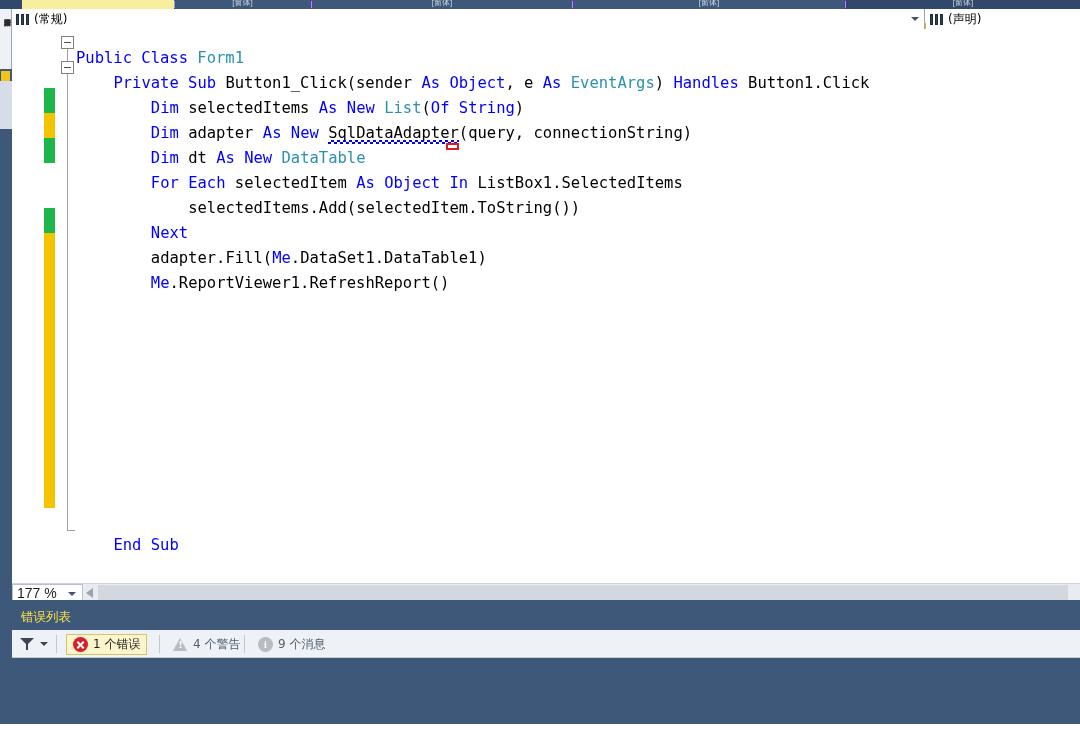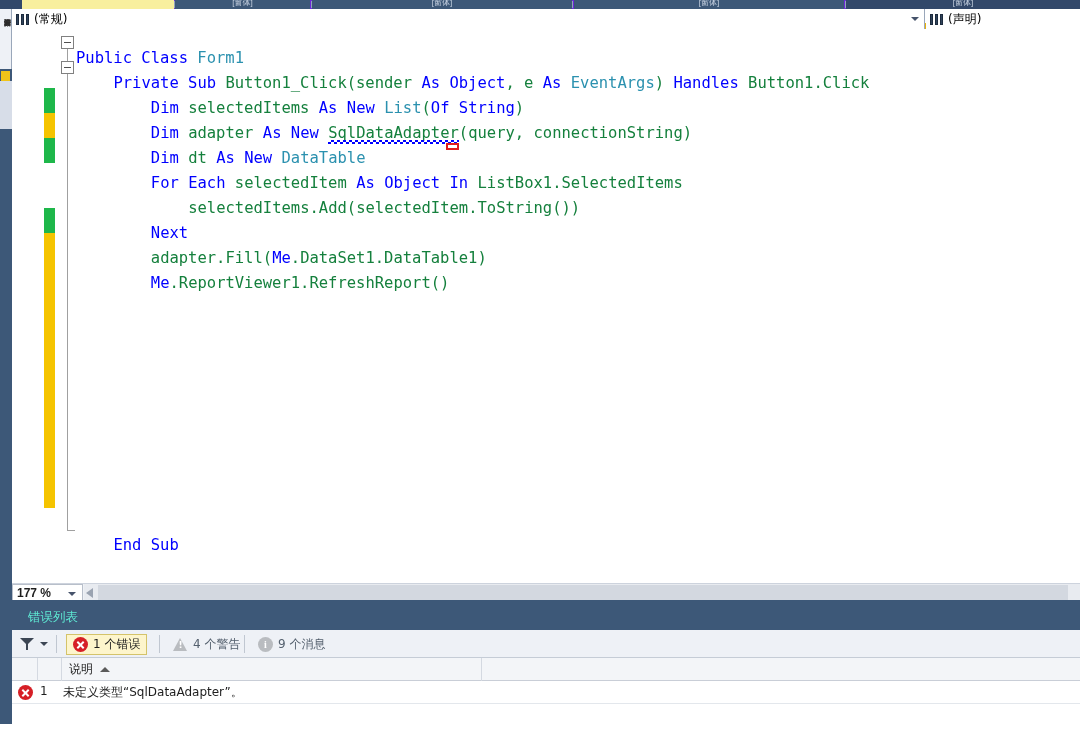--- a/index.html
+++ b/index.html
@@ -169,21 +169,21 @@
     line-height: 25px;
     white-space: pre;
     color: #000000;
   }
   .code-line {
     position: absolute; left: 0;
     height: 25px; white-space: pre;
   }
   .kw  { color: #0000ff; }
   .typ { color: #2b91af; }
-  .pln { color: #15803d; }
+  .pln { color: #000000; }
   .squig-underline {
     position: absolute;
     height: 4px;
     background-image:
       radial-gradient(circle at 1.5px 3px, #0000ff 1.2px, transparent 1.4px),
       radial-gradient(circle at 4.5px 1px, #0000ff 1.2px, transparent 1.4px);
     background-size: 6px 4px;
     background-repeat: repeat-x;
   }
   .err-marker {
@@ -203,23 +203,22 @@
   .zoombox {
     position: absolute; left: 0; top: 0;
     width: 71px; height: 17px;
     background: #ffffff;
     border: 1px solid #b8bfca;
     display: flex; align-items: center;
     padding-left: 4px;
     cursor: default;
   }
   .zoomtext {
-    font-size: 12px; color: #1e1e1e;
+    font-size: 14px; color: #1e1e1e;
     font-family: "Liberation Sans", sans-serif;
-    font-weight: bold;
   }
   .zoombox .navarrow {
     right: 6px; top: 7px;
     border-top-color: #46536b;
   }
   .hscroll {
     position: absolute; left: 72px; top: 0;
     width: 996px; height: 17px;
     background: #e8ebf0;
   }
@@ -236,22 +235,22 @@
     background: #d3d8e0;
   }
 
   
   .errpanel {
     position: absolute; left: 0; top: 600px;
     width: 1080px; height: 130px;
     background: #3d5878;
   }
   .err-title {
-    position: absolute; left: 28px; top: 9px;
-    font-size: 12.5px; color: #5eead4;
+    position: absolute; left: 21px; top: 9px;
+    font-size: 12.5px; color: #fde047;
     font-family: Liberation Serif, serif;
   }
   .err-toolbar {
     position: absolute; left: 12px; top: 30px;
     width: 1068px; height: 28px;
     background: #eef1f6;
     border-bottom: 1px solid #c5ccd6;
   }
   .filter-icon {
     position: absolute; left: 8px; top: 8px;
@@ -495,31 +494,16 @@
       </div>
 
       <div class="tb-sep" style="left:232px;"></div>
 
       <div class="tb-item" style="left:240px;">
         <span class="cnt-icon ico-info"></span>
         <span class="cnt-text">9 个消息</span>
       </div>
     </div>
 
-    <div class="err-grid">
-      <div class="grid-header">
-        <div class="gh-cell" style="left:0px;width:26px;"></div>
-        <div class="gh-cell" style="left:26px;width:24px;"></div>
-        <div class="gh-cell" style="left:50px;width:420px;">
-          <span>说明</span>
-          <span class="sort-arrow"></span>
-        </div>
-      </div>
-      <div class="grid-row">
-        <span class="gr-icon ico-error"></span>
-        <span class="gr-num">1</span>
-        <span class="gr-desc">未定义类型“SqlDataAdapter”。</span>
-      </div>
-    </div>
   </div>
 
   <div class="panel-bottom"></div>
 </div>
 
 </body></html>

